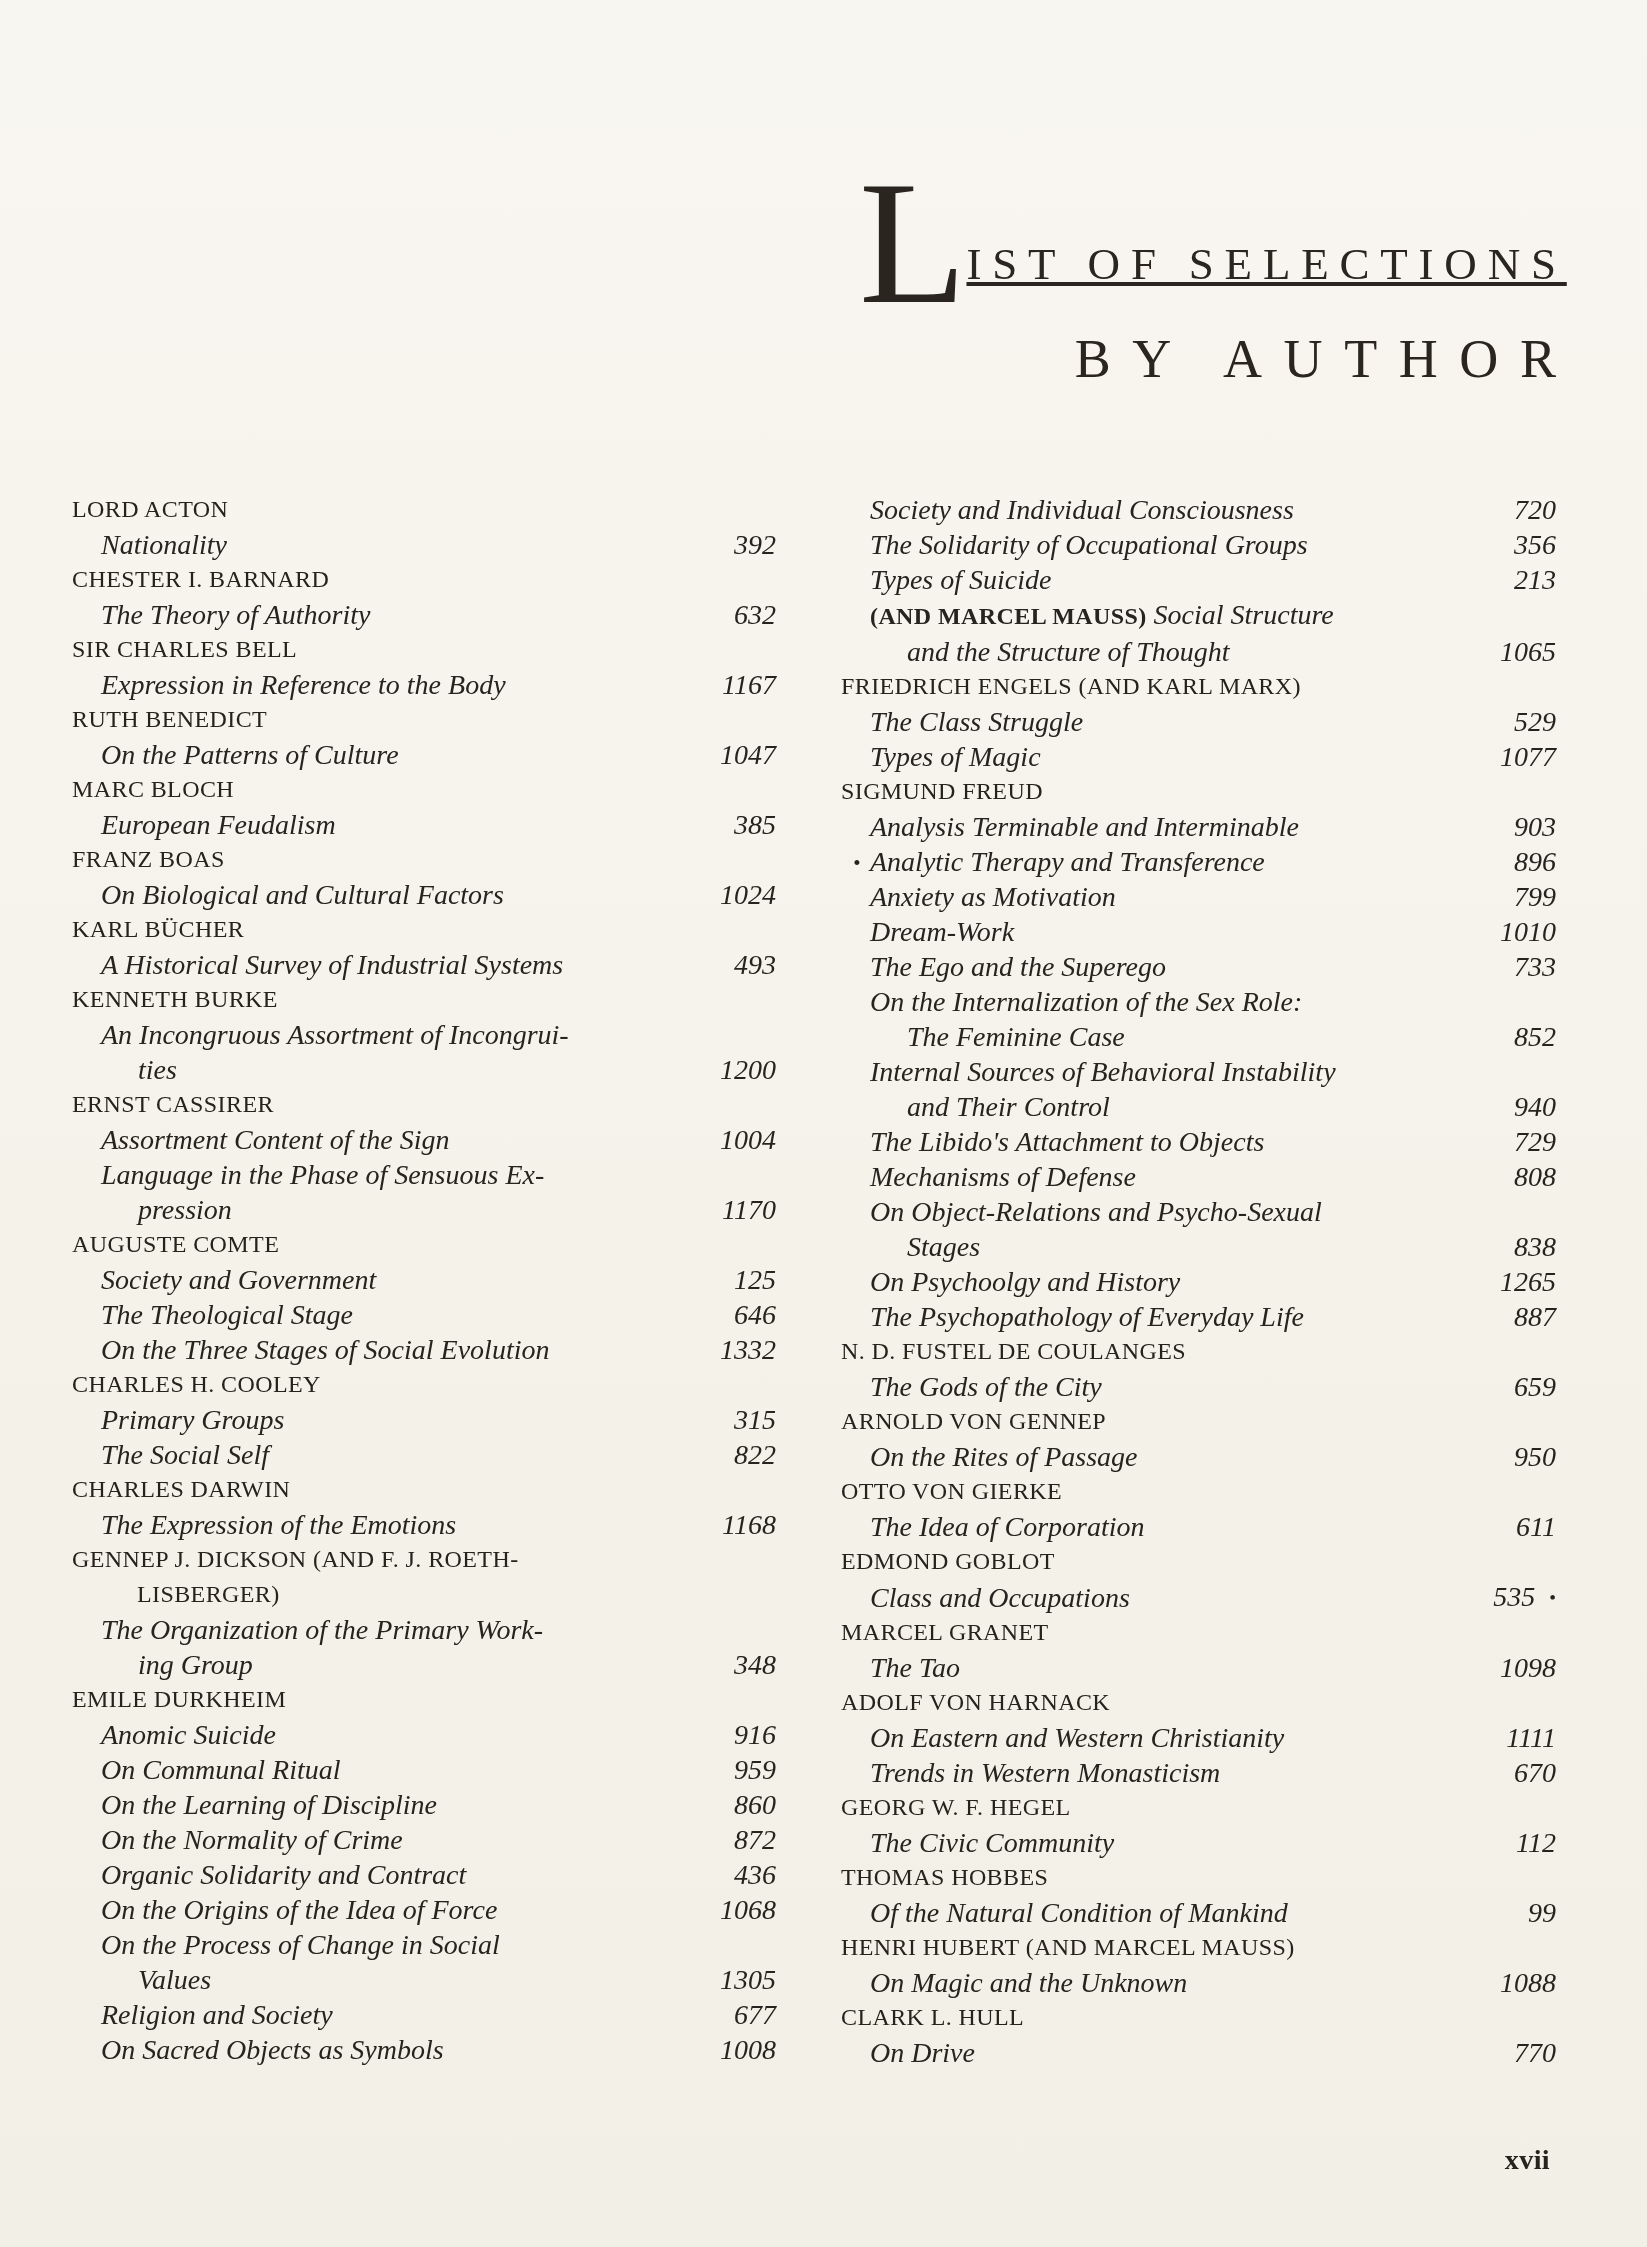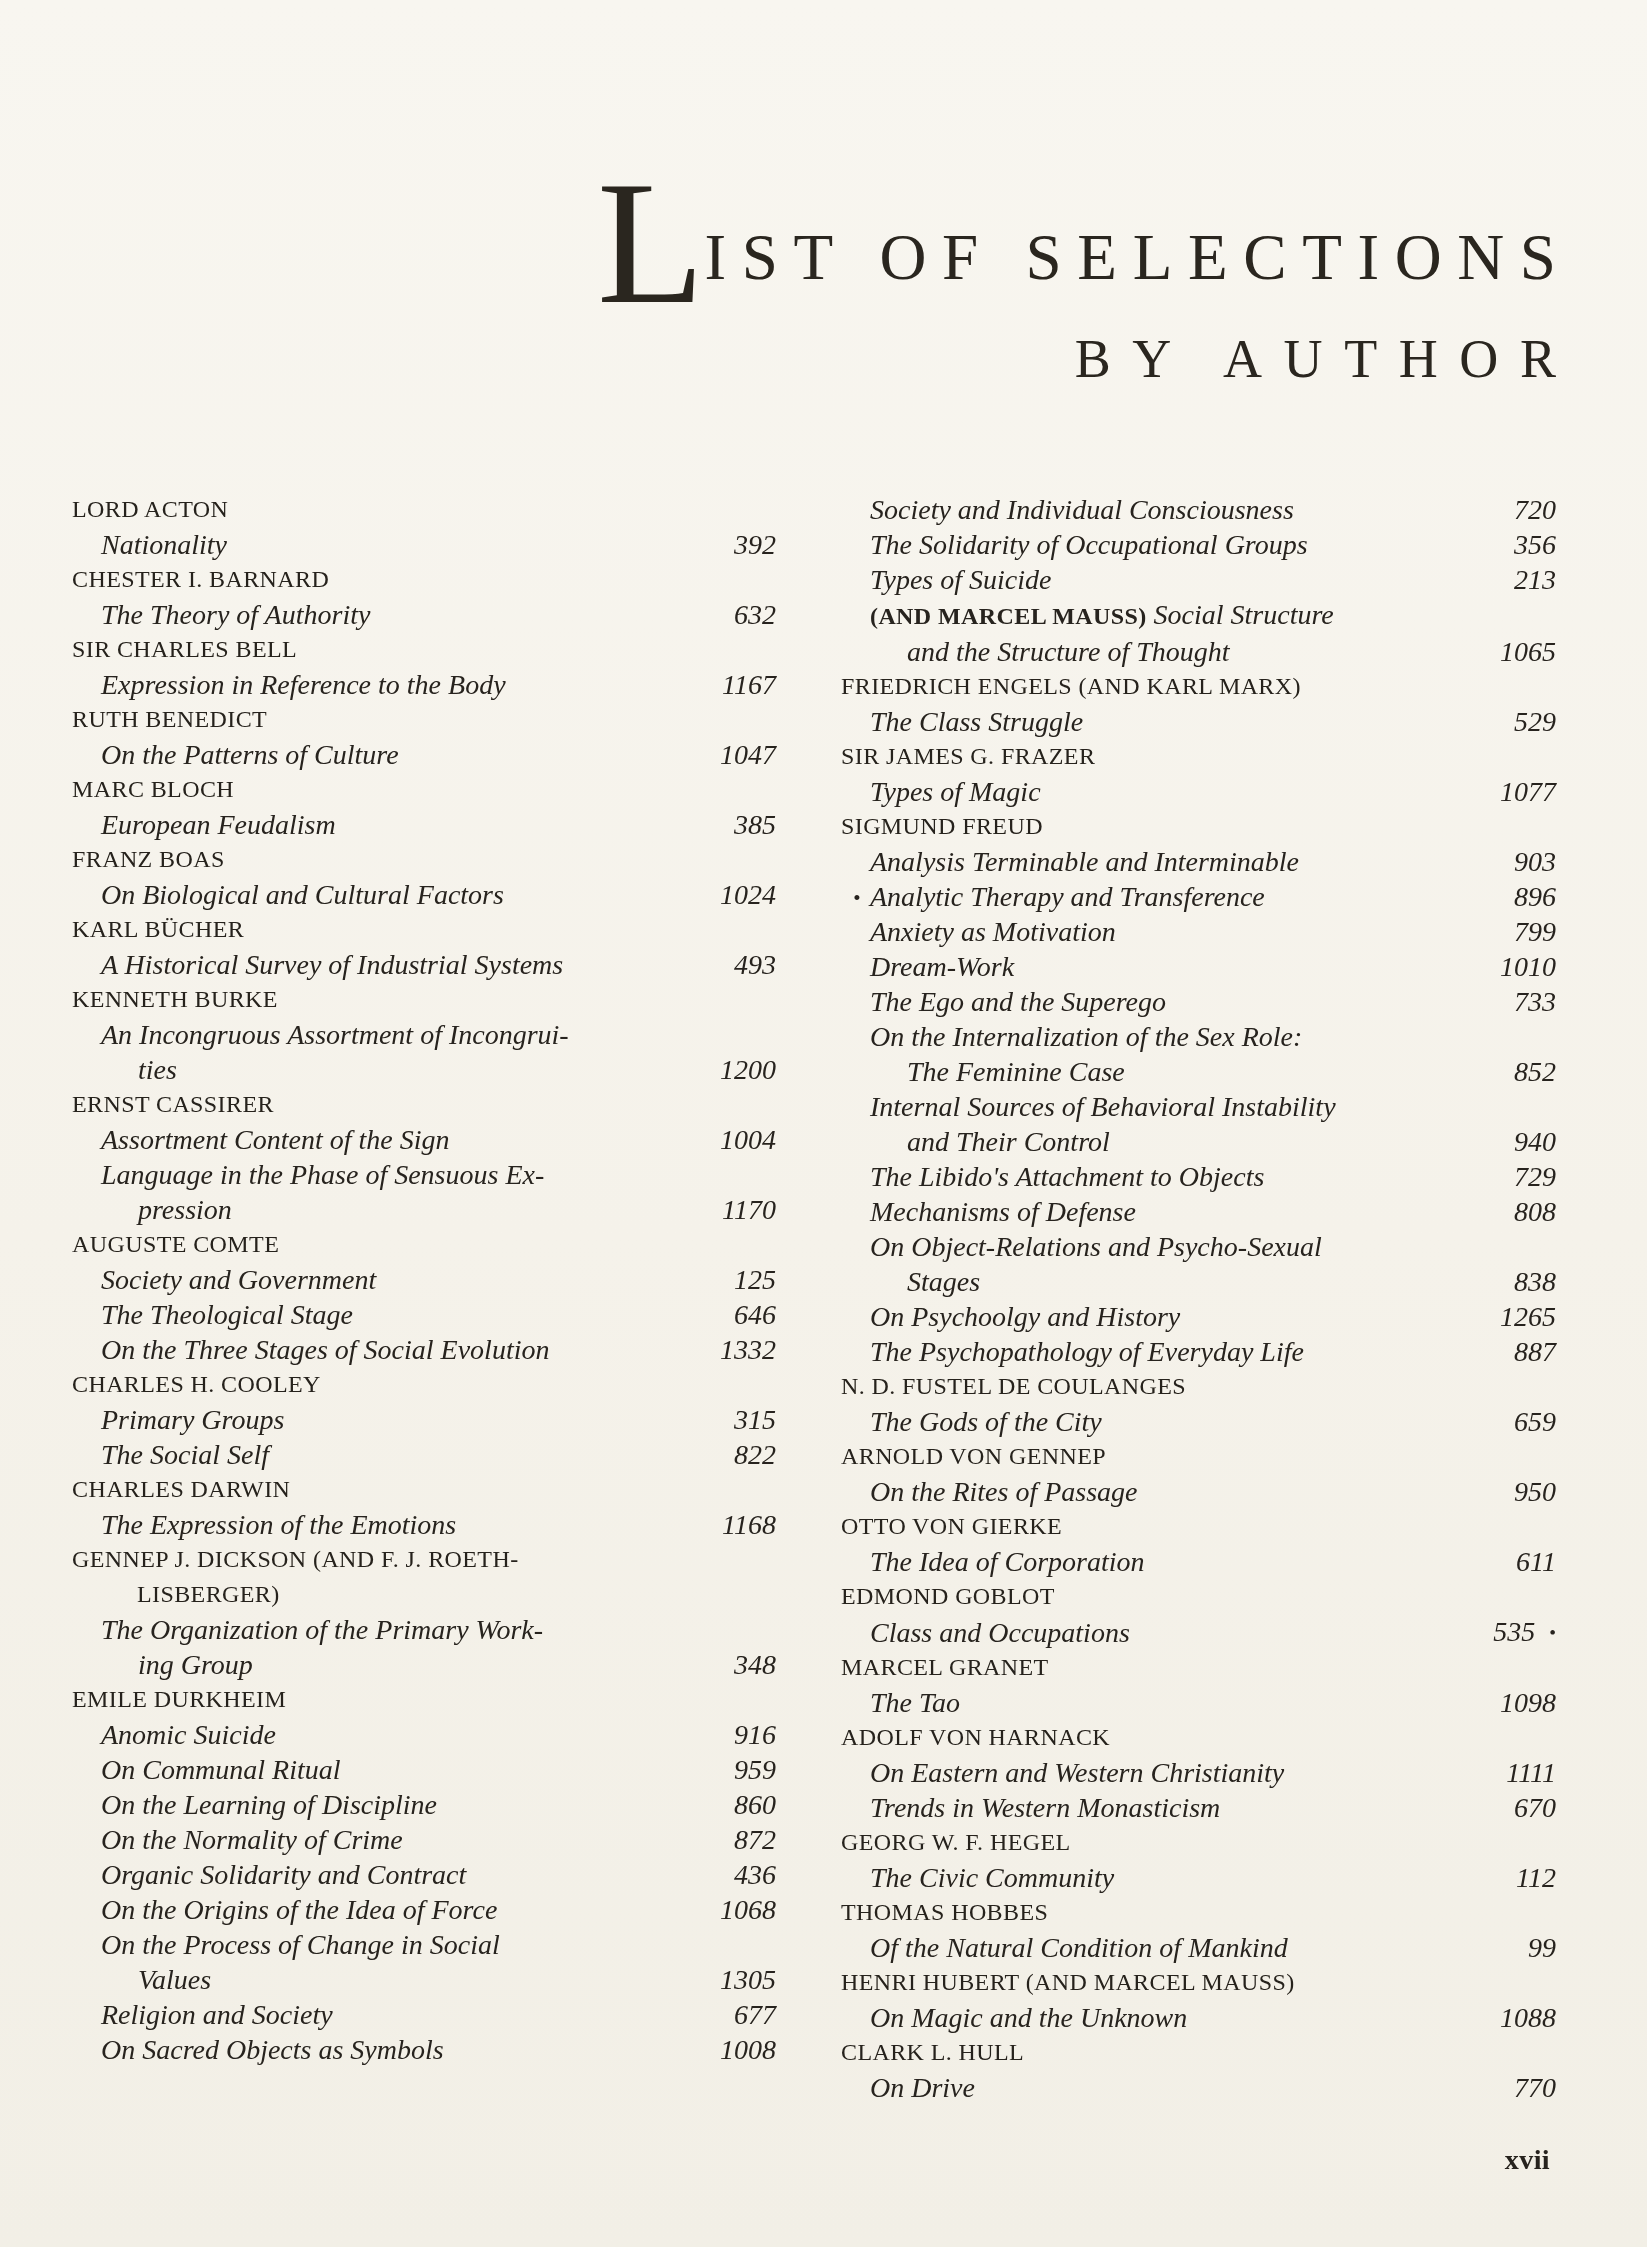--- a/index.html
+++ b/index.html
@@ -30,24 +30,25 @@
     height:167px;
   }
   .dropcap{
     font-size:176px;
     line-height:1;
     position:relative;
     top:23px;
     letter-spacing:0;
   }
   .title-rest{
-    font-size:65px;
+    font-size:45px;
     letter-spacing:0.24em;
     margin-right:-0.24em;
     white-space:nowrap;
+    text-decoration:underline;
   }
   .title-line2{
     display:block;
     font-size:54px;
     letter-spacing:0.40em;
     margin-right:-0.40em;
     margin-top:29px;
     white-space:nowrap;
   }
 
@@ -368,23 +369,20 @@
         </div>
         <div class="entry author">
           <span class="line">FRIEDRICH ENGELS (AND KARL MARX)</span>
         </div>
         <div class="entry title-entry">
           <div class="t-text">
             <span class="line">The Class Struggle</span>
           </div>
           <div class="t-page">529</div>
         </div>
-        <div class="entry author">
-          <span class="line">SIR JAMES G. FRAZER</span>
-        </div>
         <div class="entry title-entry">
           <div class="t-text">
             <span class="line">Types of Magic</span>
           </div>
           <div class="t-page">1077</div>
         </div>
         <div class="entry author">
           <span class="line">SIGMUND FREUD</span>
         </div>
         <div class="entry title-entry">

